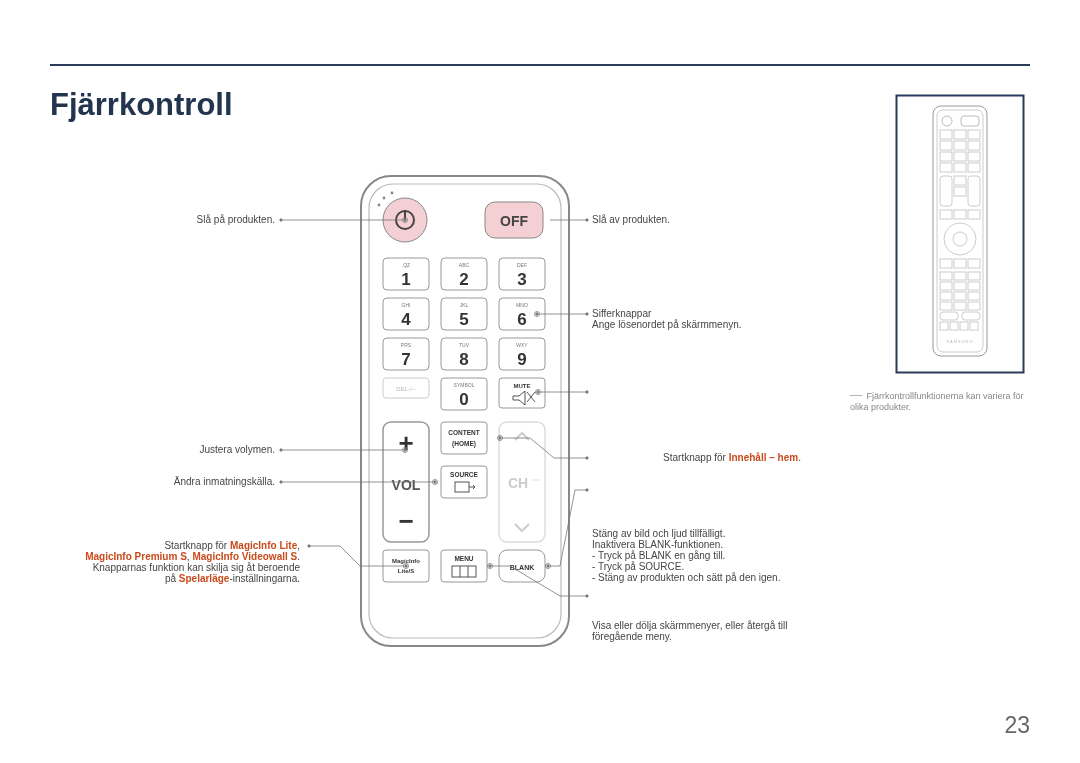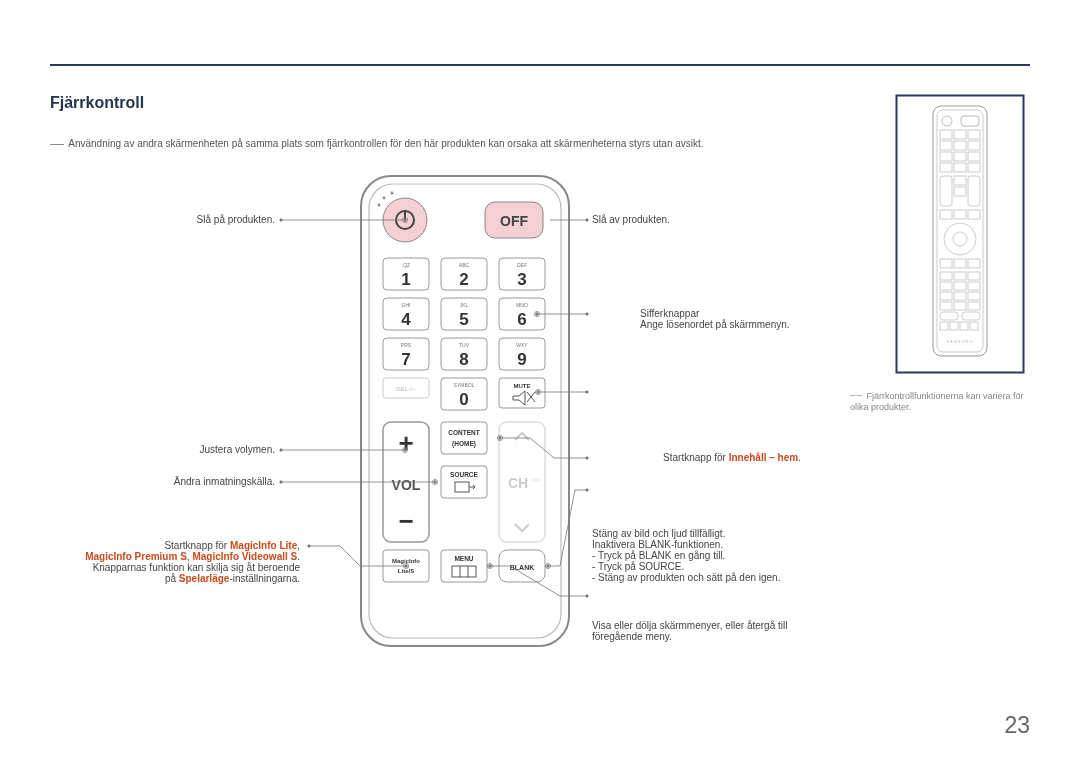--- a/index.html
+++ b/index.html
@@ -20,23 +20,23 @@
   .top-rule {
     position: absolute;
     top: 64px;
     left: 50px;
     right: 50px;
     height: 2px;
     background: #2a3a5a;
   }
   h1.title {
     position: absolute;
-    top: 94px;
+    top: 87px;
     left: 50px;
-    font-size: 16px;
+    font-size: 31px;
     font-weight: 600;
     color: #23344f;
   }
   .intro {
     position: absolute;
     top: 134px;
     left: 50px;
     right: 50px;
     font-size: 10px;
     color: #555;
@@ -71,24 +71,20 @@
   
   .overlay { position: absolute; top:0; left:0; }
 
 </style>
 </head>
 <body>
 
 <div class="page">
   <div class="top-rule"></div>
   <h1 class="title">Fjärrkontroll</h1>
-  <div class="intro">
-    <span class="dash">―</span>
-    <span>Användning av andra skärmenheten på samma plats som fjärrkontrollen för den här produkten kan orsaka att skärmenheterna styrs utan avsikt.</span>
-  </div>
 
   <svg class="remote-svg" width="220" height="480">
 
     <rect x="6" y="6" width="208" height="470" rx="30" ry="30" fill="none" stroke="#888" stroke-width="2"></rect>
     <rect x="14" y="14" width="192" height="454" rx="24" ry="24" fill="none" stroke="#bbb" stroke-width="1.2"></rect>
 
     <circle cx="50" cy="50" r="22" fill="#f4d0d5" stroke="#888" stroke-width="1"></circle>
     <circle cx="50" cy="50" r="9" fill="none" stroke="#444" stroke-width="2"></circle>
     <line x1="50" y1="40" x2="50" y2="50" stroke="#444" stroke-width="2"></line>
     <circle cx="24" cy="35" r="1.4" fill="#888"></circle>
@@ -323,21 +319,21 @@
   <div class="label left" style="top:444px; left: -25px;">Justera volymen.</div>
   <div class="label left" style="top:476px; left: -25px;">Ändra inmatningskälla.</div>
   <div class="label left" style="top:540px; left: 0px; text-align: right;">
     <span>Startknapp för </span><span class="orange">MagicInfo Lite</span><span>,</span><br>
     <span class="orange">MagicInfo Premium S</span><span>, </span><span class="orange">MagicInfo Videowall S</span><span>.</span><br>
     <span>Knapparnas funktion kan skilja sig åt beroende</span><br>
     <span>på </span><span class="orange">Spelarläge</span><span>-inställningarna.</span>
   </div>
 
   <div class="label right" style="top:214px;">Slå av produkten.</div>
-  <div class="label right" style="top:308px;margin-left:48px;">
+  <div class="label right" style="top:308px;">
     <span>Sifferknappar</span><br>
     <span>Ange lösenordet på skärmmenyn.</span>
   </div>
   <div class="label right" style="top:452px;text-align:center;">
     <span>Startknapp för </span><span class="orange">Innehåll – hem</span><span>.</span>
   </div>
   <div class="label right" style="top:484px;margin-top:44px;">
     <span>Stäng av  bild och ljud tillfälligt.</span><br>
     <span>Inaktivera BLANK-funktionen.</span><br>
     <span>- Tryck på BLANK en gång till.</span><br>

